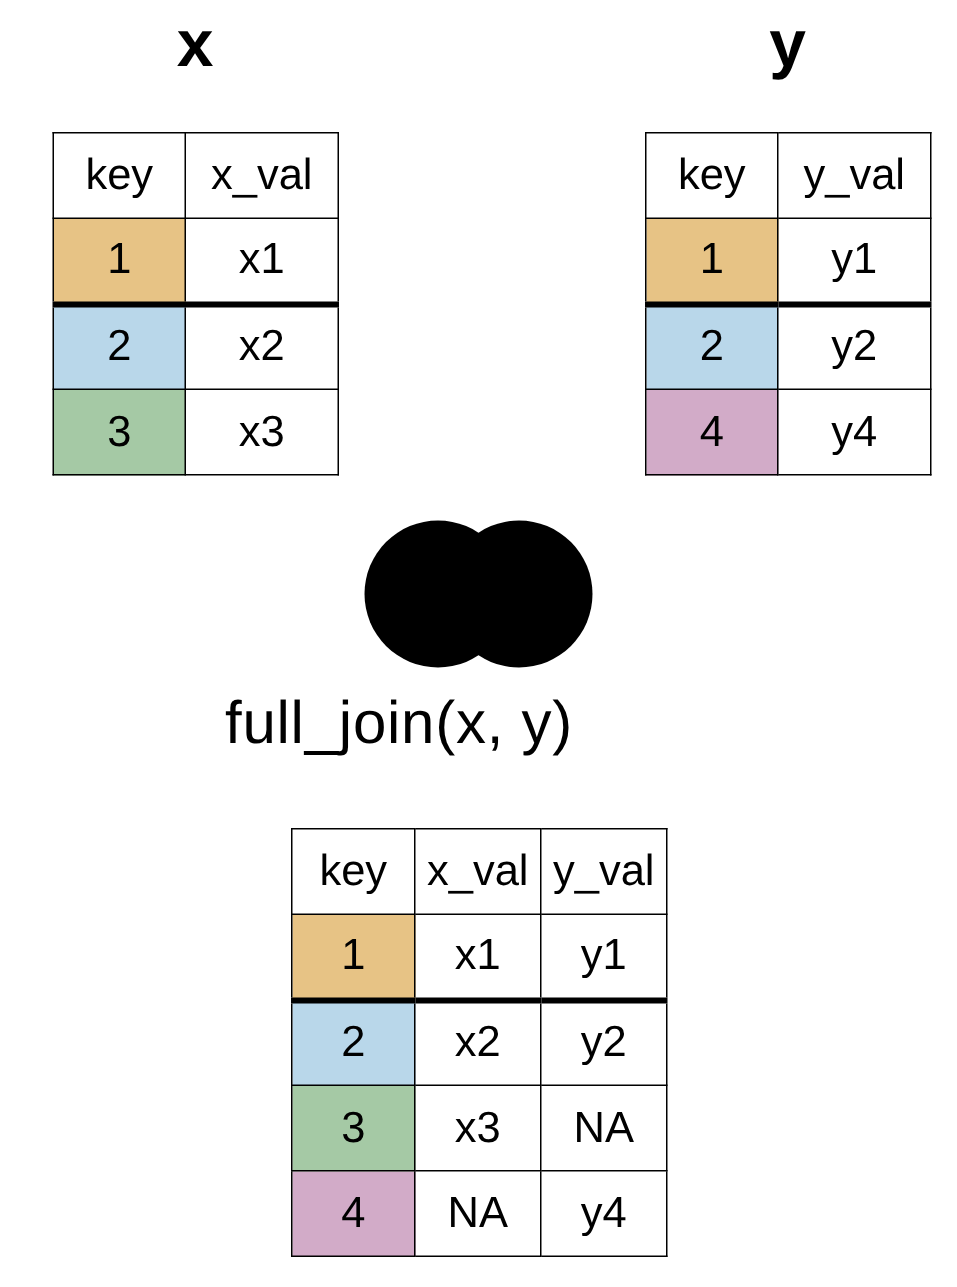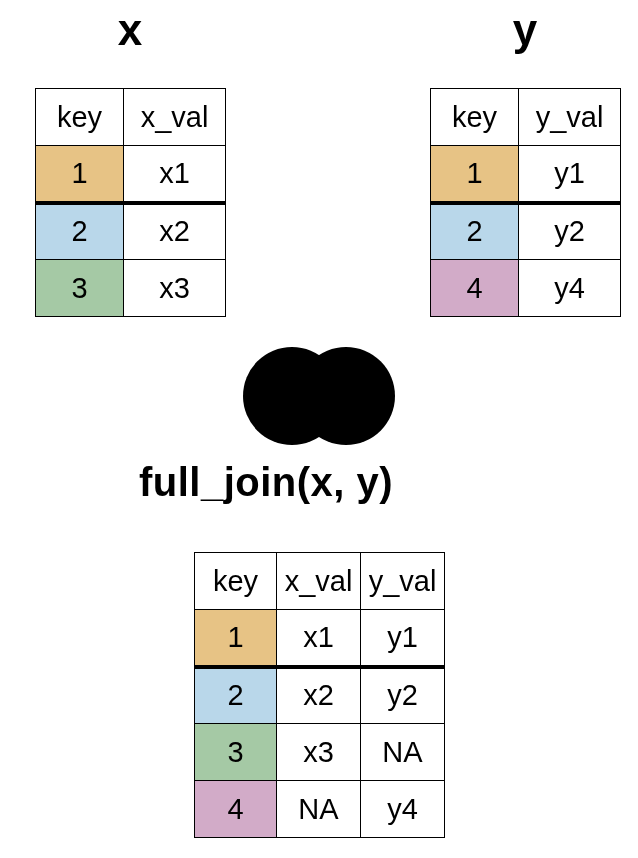--- a/index.html
+++ b/index.html
@@ -57,21 +57,21 @@
     height: 104px;
   }
 
   .caption {
     position: absolute;
     left: 0;
     top: 460px;
     width: 532px;
     text-align: center;
     font-size: 40px;
-    font-weight: 700;
+    font-weight: 400;
     letter-spacing: 0.5px;
   }
 </style>
 </head>
 <body>
 
 <div class="canvas">
 
   <div class="table-title title-x">x</div>
   <div class="table-title title-y">y</div>

